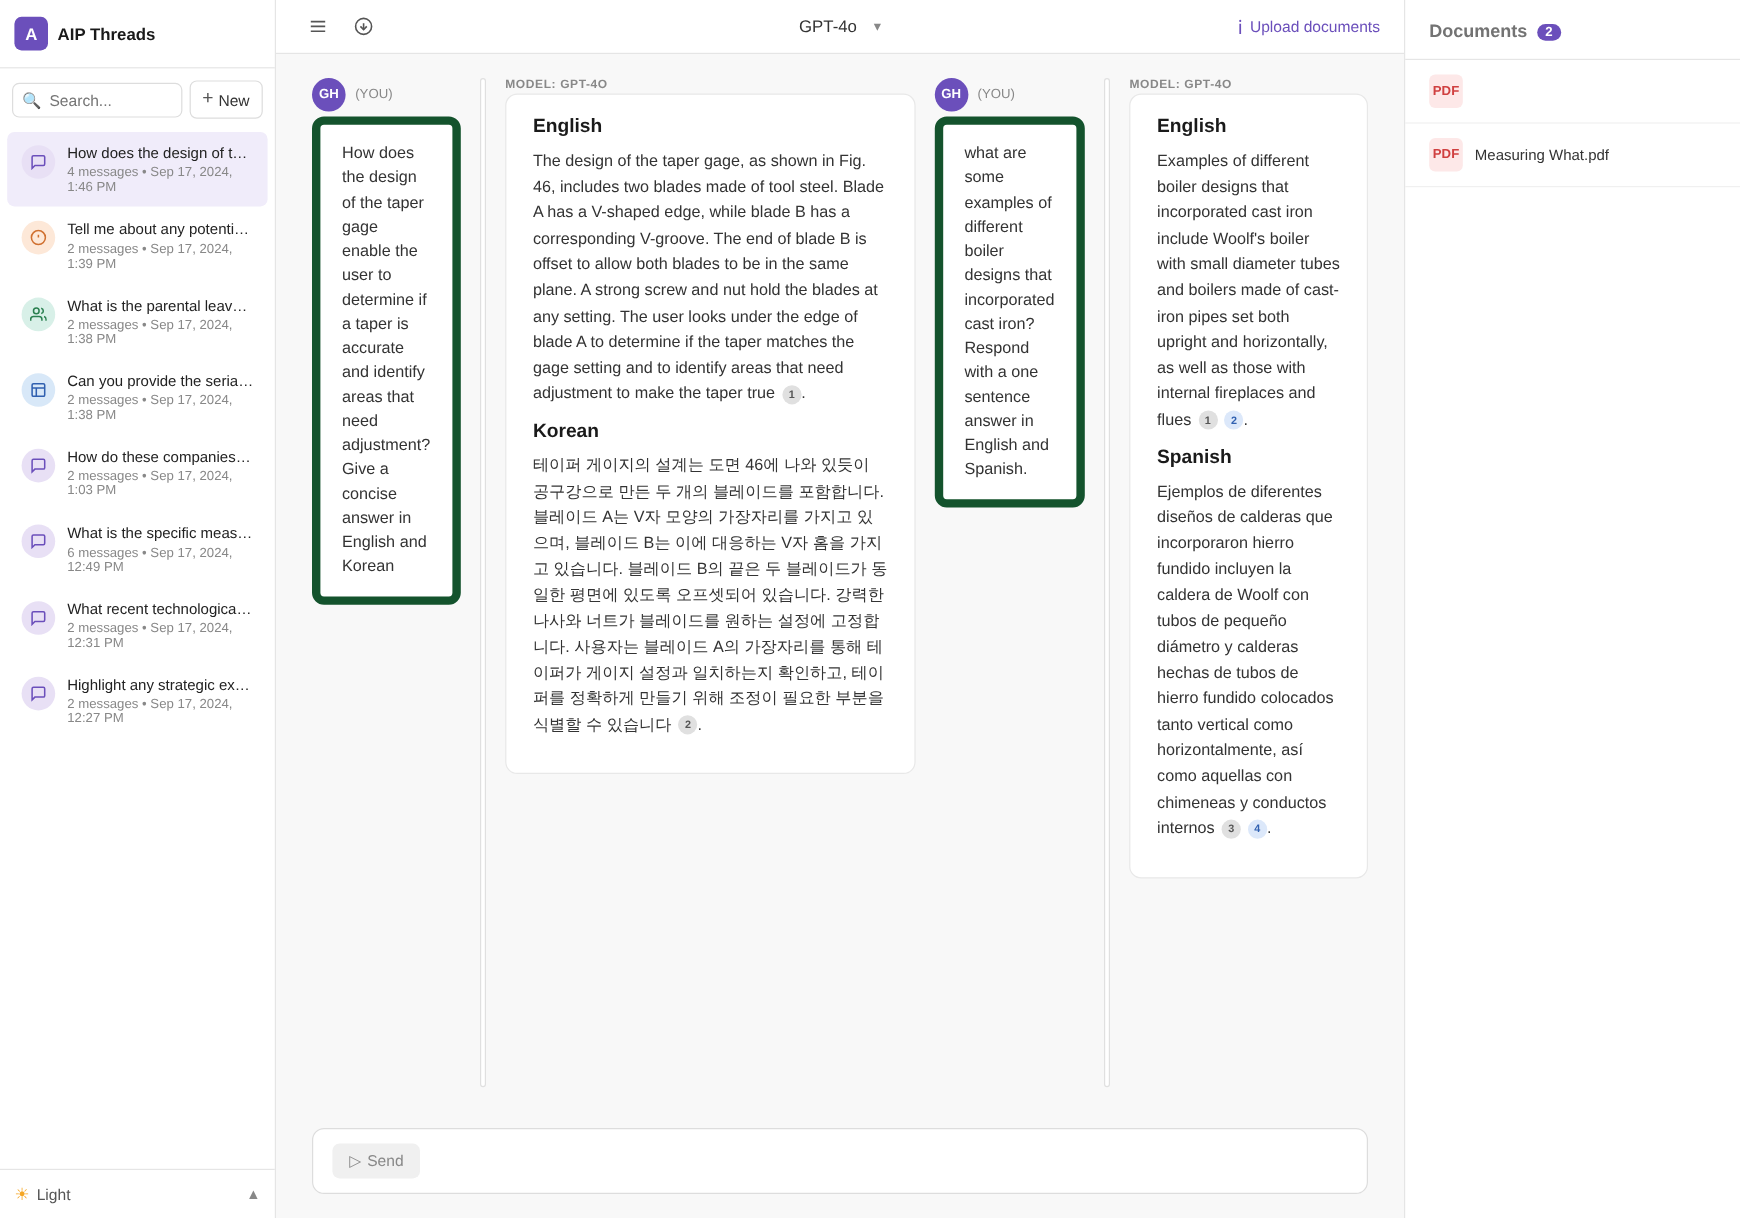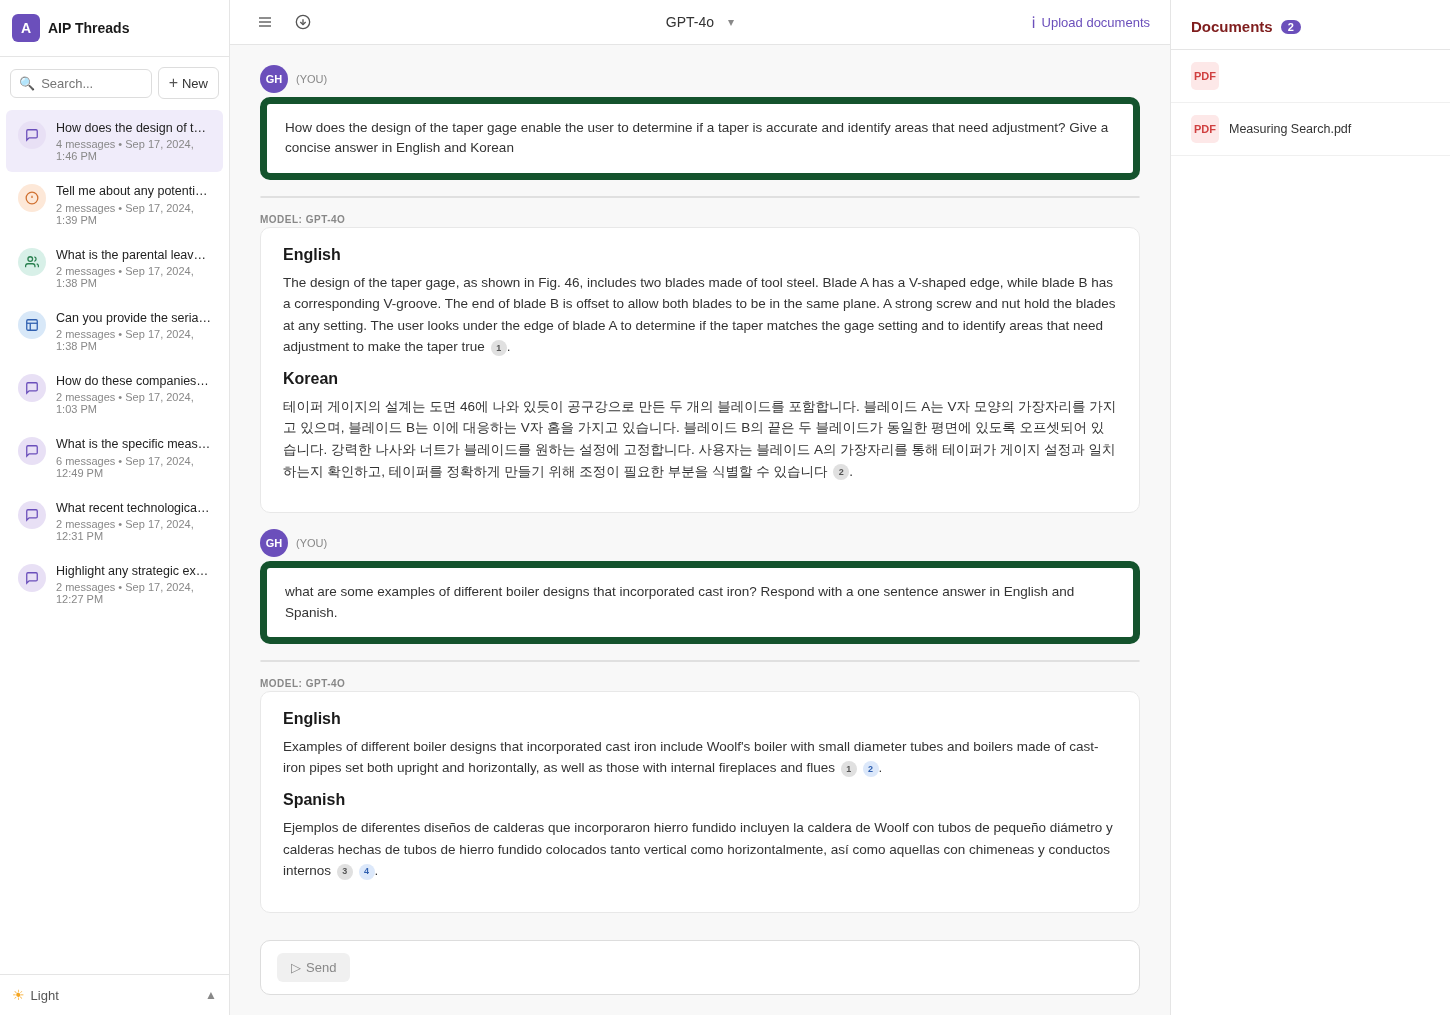--- a/index.html
+++ b/index.html
@@ -33,21 +33,21 @@
     
     .main-chat { flex: 1; display: flex; flex-direction: column; background: #f8f8f8; min-width: 0; }
     .chat-header { display: flex; align-items: center; justify-content: center; padding: 14px 20px; background: #fff; border-bottom: 1px solid #e5e5e5; gap: 12px; position: relative; }
     .header-icons { position: absolute; left: 20px; display: flex; gap: 8px; align-items: center; }
     .icon-btn { width: 30px; height: 30px; display: flex; align-items: center; justify-content: center; cursor: pointer; border-radius: 5px; color: #555; font-size: 15px; }
     .model-selector { display: flex; align-items: center; gap: 14px; cursor: pointer; font-size: 14px; font-weight: 500; color: #333; }
     .chevron-down { font-size: 12px; color: #888; }
     .header-right { position: absolute; right: 20px; }
     .upload-btn { display: flex; align-items: center; gap: 6px; font-size: 13px; color: #6b4fbb; cursor: pointer; font-weight: 500; }
     .upload-icon { font-size: 16px; }
-    .chat-messages { flex: 1; overflow-y: auto; padding: 20px 30px; display: flex; flex-direction: column; gap: 16px; }
+    .chat-messages { flex: 1; overflow-y: auto; padding: 20px 30px; display: flex; flex-direction: row; gap: 16px; }
     
     
     .user-message-block { display: flex; flex-direction: column; gap: 4px; }
     .user-header { display: flex; align-items: center; gap: 8px; }
     .user-avatar { width: 28px; height: 28px; border-radius: 50%; background: #6b4fbb; color: white; display: flex; align-items: center; justify-content: center; font-size: 11px; font-weight: 700; }
     .you-badge { font-size: 11px; color: #888; font-weight: 500; }
     .user-text { background: #fff; border: 7px solid #14532d; border-radius: 10px; padding: 14px 18px; font-size: 13.5px; color: #333; line-height: 1.5; margin-left: 0; }
 
     .doc-context { border: 1px solid #e0e0e0; border-radius: 8px; background: #fff; overflow: hidden; }
     .doc-context-header { display: flex; align-items: center; justify-content: space-between; padding: 12px 16px; cursor: pointer; font-size: 13px; color: #555; font-weight: 500; }
@@ -63,21 +63,21 @@
     
     .chat-input-area { padding: 14px 30px 20px; background: #f8f8f8; }
     .input-box { background: #fff; border: 1px solid #ddd; border-radius: 10px; display: flex; align-items: center; padding: 12px 16px; gap: 10px; }
     .input-box input { flex: 1; border: none; outline: none; font-size: 13.5px; color: #333; background: transparent; }
     .input-box input::placeholder { color: #aaa; }
     .send-btn { display: flex; align-items: center; gap: 5px; padding: 7px 14px; background: #f0f0f0; border-radius: 6px; cursor: pointer; font-size: 13px; color: #888; font-weight: 500; }
 
     
     .right-panel { width: 280px; background: #fff; border-left: 1px solid #e5e5e5; display: flex; flex-direction: column; }
     .docs-header { display: flex; align-items: center; gap: 8px; padding: 18px 20px 14px; border-bottom: 1px solid #e5e5e5; }
-    .docs-title { font-size: 15px; font-weight: 600; color: #7f1d1d; }
+    .docs-title { font-size: 15px; font-weight: 600; color: #737373; }
     .docs-count { background: #6b4fbb; color: white; font-size: 11px; font-weight: 700; border-radius: 10px; padding: 1px 7px; }
     .doc-item { display: flex; align-items: center; gap: 10px; padding: 12px 20px; cursor: pointer; border-bottom: 1px solid #f0f0f0; }
     .pdf-icon { width: 28px; height: 28px; background: #fde8e8; border-radius: 5px; display: flex; align-items: center; justify-content: center; color: #d04040; font-size: 11px; font-weight: 700; flex-shrink: 0; }
     .doc-name { font-size: 12.5px; color: #333; line-height: 1.3; }
 
     .thread-icon svg, .icon-btn svg { pointer-events: none; }
   </style>
 </head>
 <body>
 
@@ -320,15 +320,15 @@
 <div class="right-panel">
   <div class="docs-header">
     <span class="docs-title">Documents</span>
     <span class="docs-count">2</span>
   </div>
   <div class="doc-item">
     <div class="pdf-icon">PDF</div>
   </div>
   <div class="doc-item">
     <div class="pdf-icon">PDF</div>
-    <span class="doc-name">Measuring Search.pdf</span>
+    <span class="doc-name">Measuring What.pdf</span>
   </div>
 </div>
 
 </body></html>

